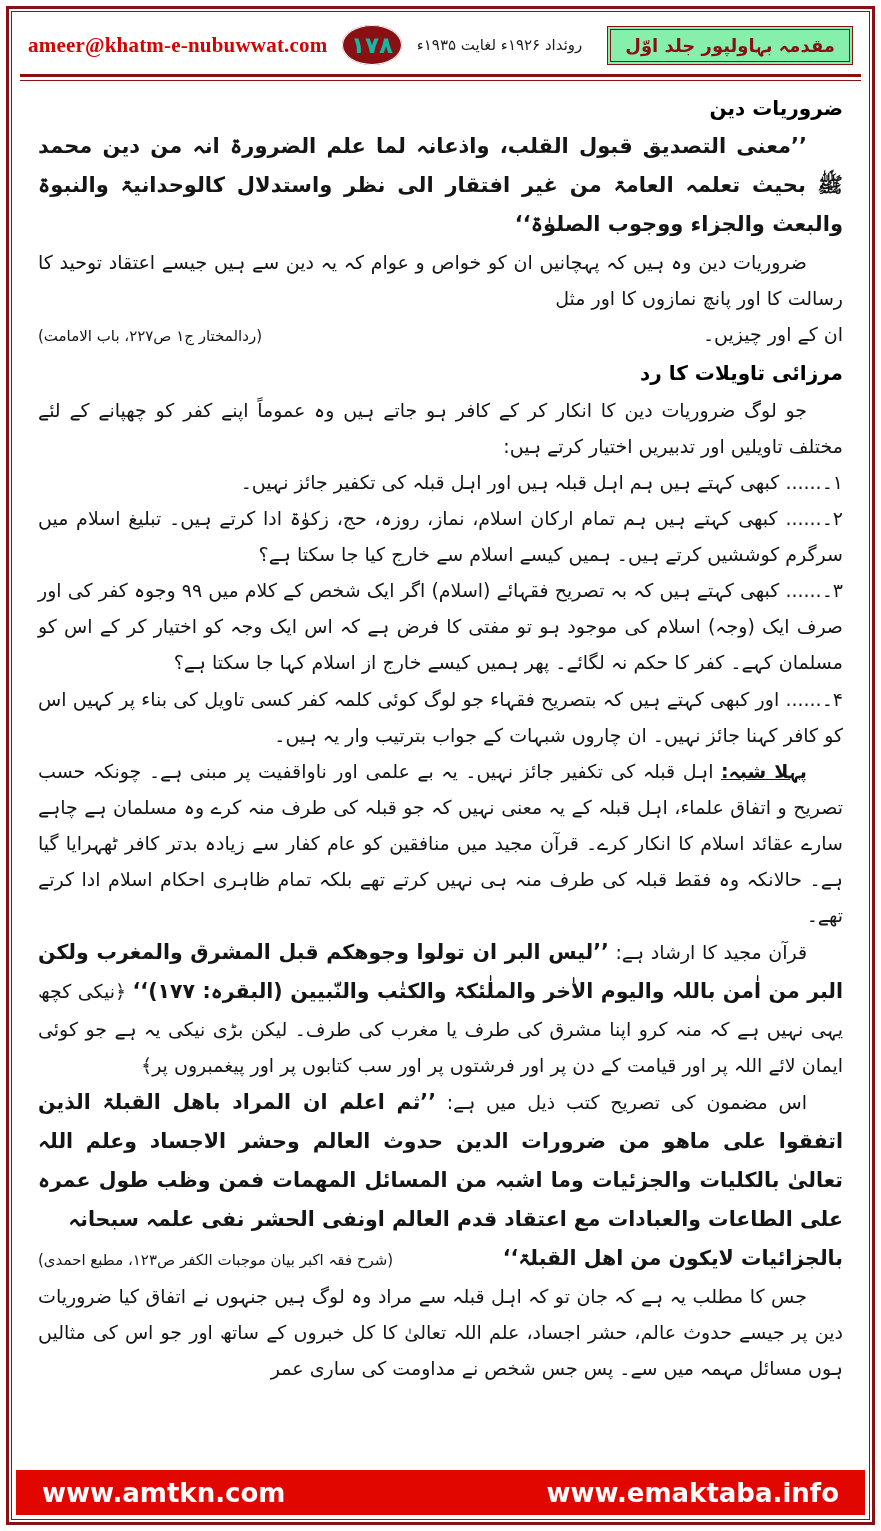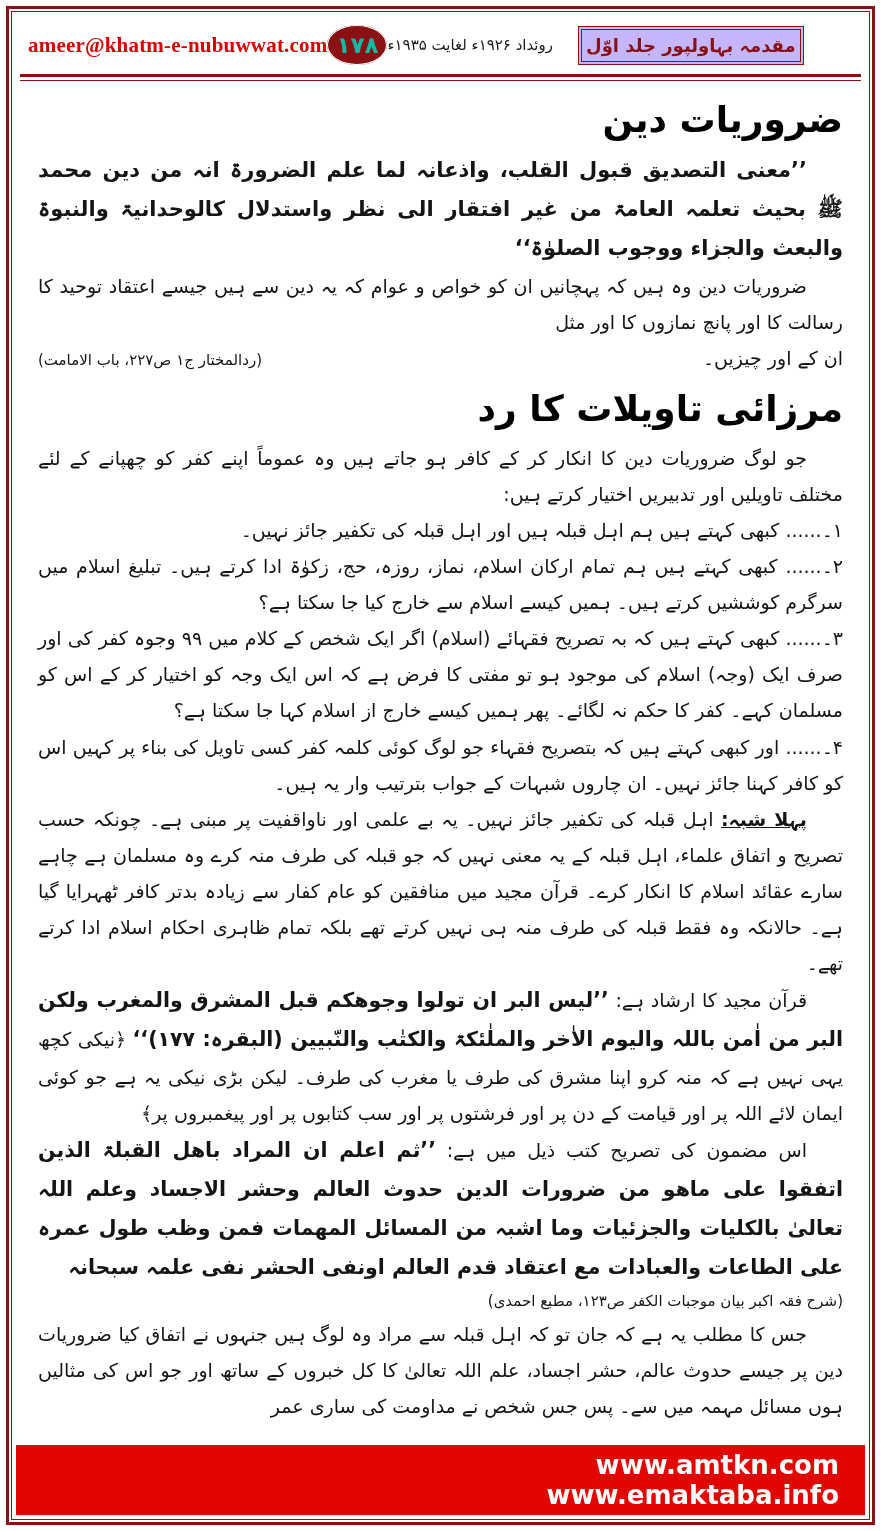--- a/index.html
+++ b/index.html
@@ -17,82 +17,81 @@
   }
   .inner {
     border: 1px solid #8a1113;
     height: 100%;
     display: flex; flex-direction: column;
     overflow: hidden;
   }
   
   header {
     direction: ltr;
-    display: flex; align-items: center; 
+    display: flex; align-items: center; justify-content: space-between;
     padding: 10px 16px 6px 16px;
     min-height: 62px;
   }
   .email {
     font-family: "Liberation Serif", serif;
     font-weight: bold; font-size: 21px; color: #d40400;
     letter-spacing: 0.2px;
   }
   .page-badge {
     background: #8a1113; color: #14b8a6;
     min-width: 60px; height: 40px; border-radius: 50%;
     display: flex; align-items: center; justify-content: center;
     font-size: 23px; font-weight: bold;
     box-shadow: 0 0 0 1px #fff inset;
   }
   .header-right { display: flex; align-items: center; gap: 25px; }
   .date-range { font-size: 15px; color: #1c1c1c; direction: rtl; white-space: nowrap; }
   .title-box {
     border: 4px double #8a1113;
     color: #8a1113; font-weight: bold; font-size: 18px;
-    padding: 5px 4px; white-space: nowrap; direction: rtl;
-    background: #c4b5fd;
+    padding: 5px 14px; white-space: nowrap; direction: rtl;
+    background: #86efac;
   }
   .rule {
     margin: 0 8px;
     border-top: 3px solid #8a1113;
     border-bottom: 1px solid #8a1113;
     height: 7px;
   }
   
   main {
     flex: 1; overflow: hidden;
     direction: rtl; text-align: justify;
     padding: 6px 26px 0 26px;
     font-size: 19px; line-height: 1.9;
   }
   h1.sec {
-    font-size: 36px; font-weight: bold; color: #000;
+    font-size: 20px; font-weight: bold; color: #000;
     text-align: right; margin: 6px 0 4px 0; line-height: 1.5;
   }
   p.urdu { margin: 0; }
   .indent { text-indent: 36px; }
   .arabic { font-weight: bold; font-size: 21px; line-height: 1.85; }
   .split-line {
     display: flex; justify-content: space-between; align-items: baseline;
     direction: rtl;
   }
   .cite { font-size: 15px; white-space: nowrap; }
   .obj { margin: 0; }
   .obj .num { letter-spacing: 1px; }
   .lead { text-decoration: underline; font-weight: bold; }
   .qarabic { font-weight: bold; font-size: 20.5px; }
   
   .footer-bar {
     margin: 4px 4px 4px 4px;
     background: #e10600; color: #ffffff;
-    display: flex; justify-content: space-between; align-items: flex-end;
+    display: flex; justify-content: space-between; align-items: center;
     padding: 5px 26px; min-height: 45px;
     font-size: 26px; font-weight: bold;
     direction: ltr;
-    flex-direction: column;
   }
   .footer-bar span { white-space: nowrap; }
 </style>
 </head>
 <body>
 
 <div class="page">
   <div class="frame">
     <div class="inner">
 
@@ -152,20 +151,21 @@
           <span>قرآن مجید کا ارشاد ہے:</span>
           <span class="qarabic">’’لیس البر ان تولوا وجوھکم قبل المشرق والمغرب ولکن البر من اٰمن باللہ والیوم الاٰخر والملٰئکۃ والکتٰب والنّبیین (البقرہ: ۱۷۷)‘‘</span>
           <span>﴿نیکی کچھ یہی نہیں ہے کہ منہ کرو اپنا مشرق کی طرف یا مغرب کی طرف۔ لیکن بڑی نیکی یہ ہے جو کوئی ایمان لائے اللہ پر اور قیامت کے دن پر اور فرشتوں پر اور سب کتابوں پر اور پیغمبروں پر﴾</span>
         </p>
 
         <p class="urdu indent">
           <span>اس مضمون کی تصریح کتب ذیل میں ہے:</span>
           <span class="qarabic">’’ثم اعلم ان المراد باھل القبلۃ الذین اتفقوا علی ماھو من ضرورات الدین حدوث العالم وحشر الاجساد وعلم اللہ تعالیٰ بالکلیات والجزئیات وما اشبہ من المسائل المھمات فمن وظب طول عمرہ علی الطاعات والعبادات مع اعتقاد قدم العالم اونفی الحشر نفی علمہ سبحانہ</span>
         </p>
         <div class="split-line">
+          <span class="qarabic">بالجزائیات لایکون من اھل القبلۃ‘‘</span>
           <span class="cite">(شرح فقہ اکبر بیان موجبات الکفر ص۱۲۳، مطبع احمدی)</span>
         </div>
 
         <p class="urdu indent">جس کا مطلب یہ ہے کہ جان تو کہ اہل قبلہ سے مراد وہ لوگ ہیں جنہوں نے اتفاق کیا ضروریات دین پر جیسے حدوث عالم، حشر اجساد، علم اللہ تعالیٰ کا کل خبروں کے ساتھ اور جو اس کی مثالیں ہوں مسائل مہمہ میں سے۔ پس جس شخص نے مداومت کی ساری عمر</p>
       </main>
 
       <footer class="footer-bar">
         <span>www.amtkn.com</span>
         <span>www.emaktaba.info</span>
       </footer>

